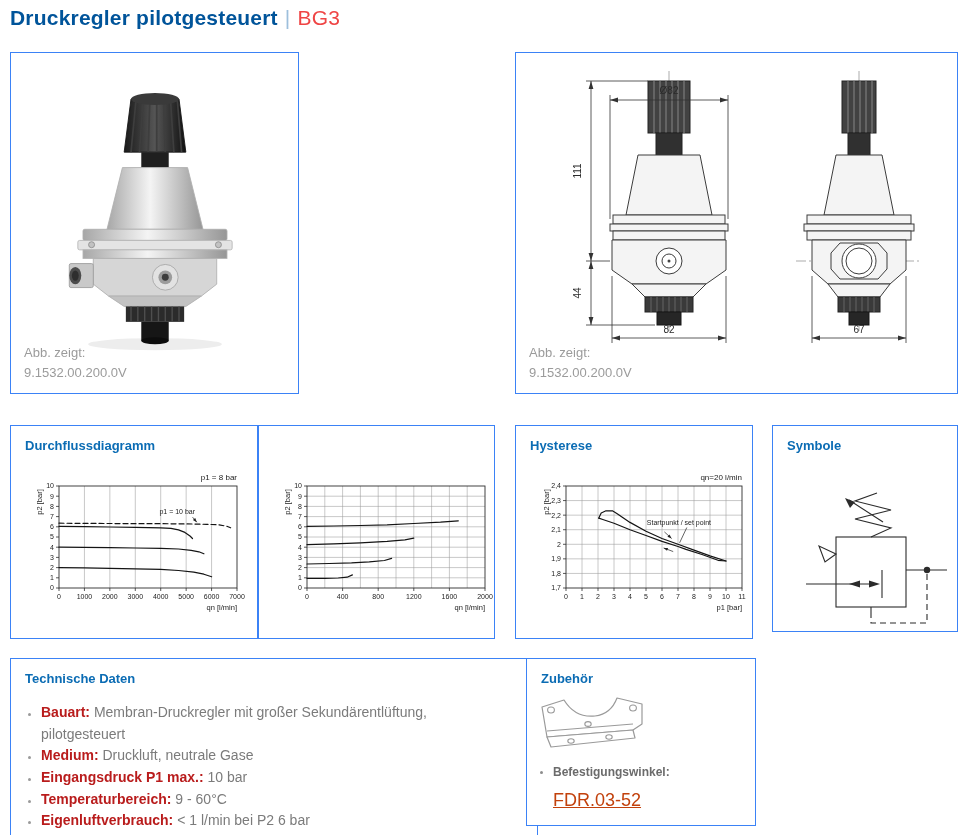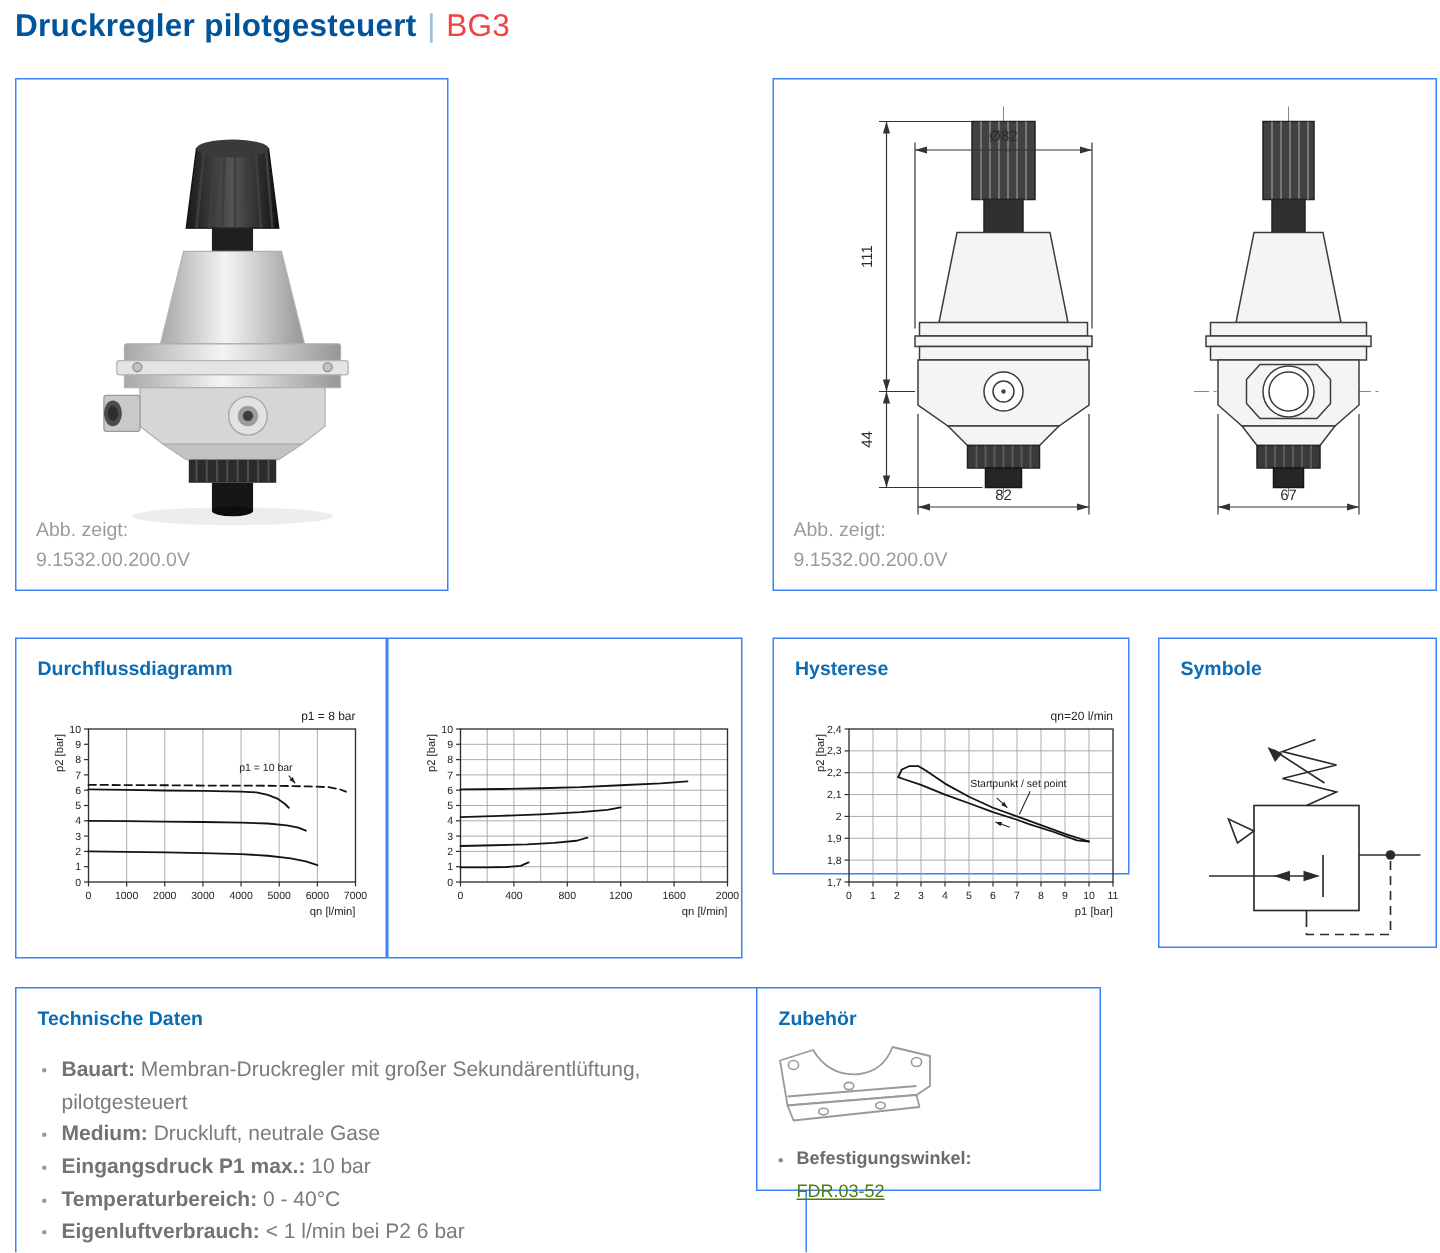--- a/index.html
+++ b/index.html
@@ -6,45 +6,45 @@
 html,body{width:960px;height:835px}
 body{background:#fff;font-family:"Liberation Sans",sans-serif;position:relative;overflow:hidden}
 h1{position:absolute;left:10px;top:6px;font-size:21px;font-weight:bold;color:#00549a;letter-spacing:.2px}
 h1 .tsep{color:#9dbfdc;font-weight:400;margin:0 7px}
 h1 .t2{color:#ef4444;font-weight:400}
 .panel{position:absolute;background:#fff;border:1px solid #3b82f6}
 #p-photo{left:10px;top:52px;width:289px;height:342px}
 #p-draw{left:515px;top:52px;width:443px;height:342px}
 #p-flow{left:10px;top:425px;width:248px;height:214px}
 #p-vent{left:258px;top:425px;width:237px;height:214px}
-#p-hyst{left:515px;top:425px;width:238px;height:158px}
+#p-hyst{left:515px;top:425px;width:238px;height:214px}
 #p-sym{left:772px;top:425px;width:186px;height:207px}
 #p-tech{left:10px;top:658px;width:528px;height:177px;border-bottom:none}
-#p-acc{left:504px;top:658px;width:230px;height:136px}
+#p-acc{left:526px;top:658px;width:230px;height:168px}
 .panel h2{margin:12px 0 0 14px;font-size:13px;color:#0b6cb4}
 .caption{position:absolute;left:13px;bottom:10px;font-size:13px;color:#9b9b9b;line-height:1.55}
 svg.chart{position:absolute;left:2px;top:44px;overflow:visible}
 #p-sym svg.sym{position:absolute;left:6px;top:36px}
 #p-photo svg{position:absolute;left:24px;top:16px}
 #p-draw svg.fv{position:absolute;left:38px;top:14px}
 #p-draw svg.sv{position:absolute;left:258px;top:14px}
 #p-acc svg.br{position:absolute;left:10px;top:34px}
 svg text{font-family:"Liberation Sans",sans-serif}
 .dim{font-size:10px;fill:#2b2b2b}
 .oline{fill:#f4f4f4;stroke:#3c3c3c;stroke-width:1}
 .dline{stroke:#333;stroke-width:.8;fill:none}
 .cline{stroke:#888;stroke-width:.7;fill:none;stroke-dasharray:10 3 2 3}
 ul.tech{margin:16px 0 0 0;padding-left:30px;width:472px}
 ul.tech li{font-size:14px;color:#7b7b7b;line-height:1.55}
 ul.tech li::marker{color:#9a9a9a;font-size:11px}
-ul.tech b{color:#737373}
+ul.tech b{color:#b91c1c}
 ul.acc{margin:76px 0 0 0;padding-left:26px}
 ul.acc li{font-size:12px;color:#6b6b6b;line-height:1.8}
 ul.acc li::marker{color:#8d8d8d;font-size:10px}
-a.link{color:#4d7c0f;font-size:12px;cursor:pointer}
+a.link{color:#c2410c;font-size:18px;cursor:pointer}
 </style>
 </head>
 <body>
 
 <h1><span class="t1">Druckregler pilotgesteuert</span><span class="tsep">|</span><span class="t2">BG3</span></h1>
 
 <section class="panel" id="p-photo">
   <svg width="240" height="300" viewBox="0 0 280 320">
     <defs>
       <linearGradient id="gm" x1="0" y1="0" x2="1" y2="0">
@@ -381,21 +381,21 @@
     <circle cx="148" cy="108" r="3.2" fill="#2b2b2b"></circle>
   </svg>
 </section>
 
 <section class="panel" id="p-tech">
   <h2>Technische Daten</h2>
   <ul class="tech">
     <li><b>Bauart:</b> <span>Membran-Druckregler mit großer Sekundärentlüftung, pilotgesteuert</span></li>
     <li><b>Medium:</b> <span>Druckluft, neutrale Gase</span></li>
     <li><b>Eingangsdruck P1 max.:</b> <span>10 bar</span></li>
-    <li><b>Temperaturbereich:</b> <span>0 - 40°C</span></li>
+    <li><b>Temperaturbereich:</b> <span>9 - 60°C</span></li>
     <li><b>Eigenluftverbrauch:</b> <span>&lt; 1 l/min bei P2 6 bar</span></li>
   </ul>
 </section>
 
 <section class="panel" id="p-acc">
   <h2>Zubehör</h2>
   <svg class="br" width="115" height="64" viewBox="0 0 115 64">
     <g fill="#fff" stroke="#9a9a9a" stroke-width="1.2" stroke-linejoin="round">
       <path d="M5,14 L27,7 Q38,25 58,23 Q74,21 80,5 L105,11 L105,31 L96,37 L10,44 Z"></path>
       <path d="M10,44 L96,37 L98,45 L14,54 Z"></path>

